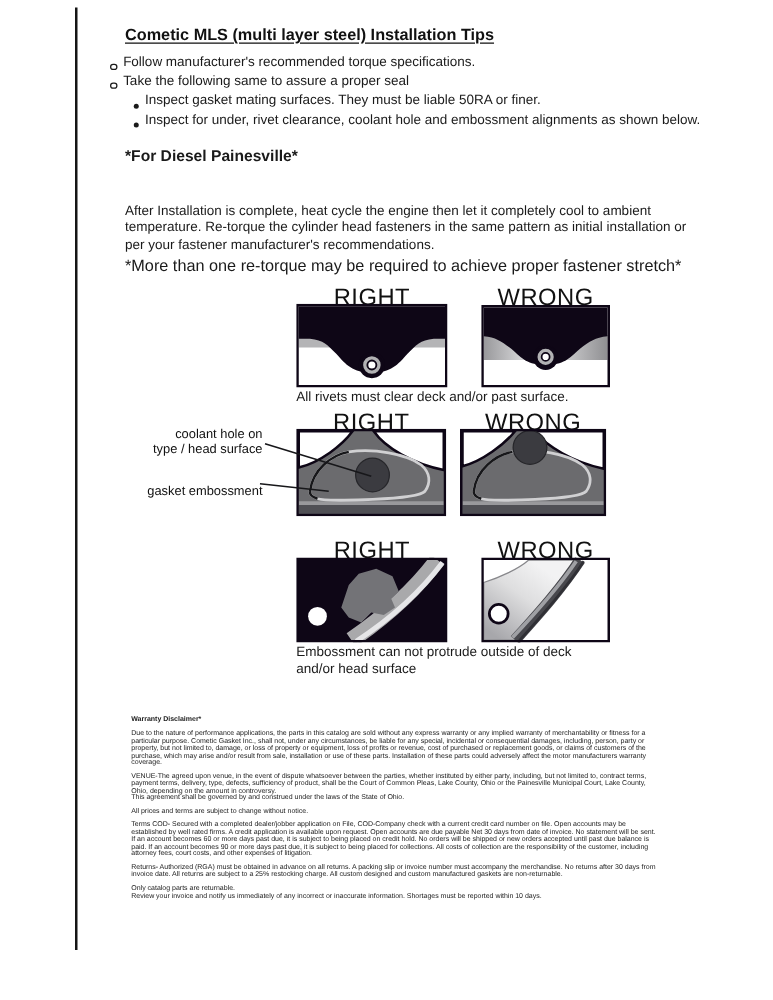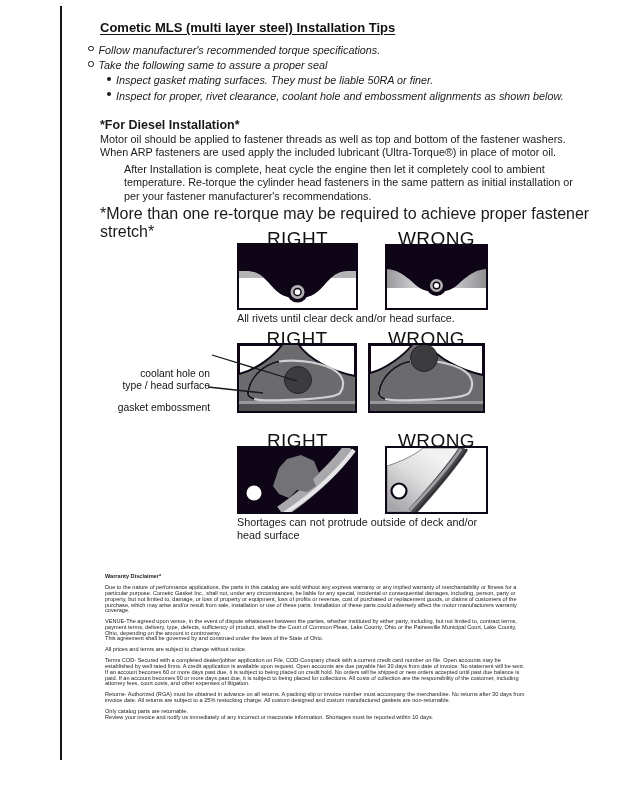--- a/index.html
+++ b/index.html
@@ -2,50 +2,50 @@
 <html><head>
 <meta charset="utf-8">
 <style>
   html,body{margin:0;padding:0;background:#ffffff;}
   .page{position:relative;width:618px;height:760px;background:#ffffff;overflow:hidden;
         font-family:"Liberation Sans","DejaVu Sans",sans-serif;color:#1a1a1a;}
   .abs{position:absolute;}
   .rule-left{left:60px;top:6px;width:2px;height:790px;background:#151515;}
   .title{left:100px;top:20px;font-size:13px;font-weight:bold;text-decoration:underline;text-underline-offset:2px;color:#111;}
   .bullets{left:88px;top:43px;font-size:10.8px;line-height:15.2px;color:#1a1a1a;}
-  .b-row{display:flex;align-items:center;white-space:nowrap;font-style:italic;}
+  .b-row{display:flex;align-items:flex-end;white-space:nowrap;}
   .b-row.sub{margin-left:19px;}
   .dot{flex:none;width:4px;height:4px;border-radius:50%;margin-right:5px;position:relative;top:-2px;}
   .dot.open{width:3.5px;height:3.5px;border:1px solid #1a1a1a;background:transparent;}
   .dot.fill{background:#1a1a1a;}
   .diesel-h{left:100px;top:118px;font-size:12.5px;font-weight:bold;}
   .d-p{left:100px;width:466px;font-size:10.8px;line-height:13.4px;}
   .d-p1{top:133px;}
-  .d-p2{top:163px;margin-left:24px;}
-  .d-note{left:100px;top:205px;font-size:16px;}
+  .d-p2{top:163px;}
+  .d-note{left:100px;top:205px;font-size:13px;}
   .lbl{font-size:19px;letter-spacing:0.4px;text-align:center;color:#111;}
   .r1l-lbl{left:237px;top:228px;width:121px;}
   .r1r-lbl{left:385px;top:228px;width:103px;}
   .r2l-lbl{left:237px;top:328px;width:120px;}
   .r2r-lbl{left:368px;top:328px;width:117px;}
   .r3l-lbl{left:237px;top:430px;width:121px;}
   .r3r-lbl{left:385px;top:430px;width:103px;}
   .svg-r1l{left:237px;top:243px;}
   .svg-r1r{left:385px;top:244px;}
   .svg-r2l{left:237px;top:343px;}
   .svg-r2r{left:368px;top:343px;}
   .svg-r3l{left:237px;top:446px;}
   .svg-r3r{left:385px;top:446px;}
   .cap{font-size:10.8px;color:#1a1a1a;}
   .cap1{left:237px;top:312px;}
   .cap2{left:240px;top:416px;}
   .cap3{left:237px;top:516px;width:252px;line-height:13px;}
-  .ann{text-align:right;font-size:10.3px;line-height:11.5px;color:#111;margin-top:26px;}
+  .ann{text-align:right;font-size:10.3px;line-height:11.5px;color:#111;}
   .ann1{left:95px;top:342px;width:115px;}
-  .ann2{left:80px;top:376px;width:130px;}
+  .ann2{left:80px;top:388px;width:130px;}
   .ann-lines{left:100px;top:335px;}
   .warranty{left:105px;top:574px;width:424px;font-size:5.6px;line-height:5.75px;color:#222;}
   .warranty .w-h{font-weight:bold;margin:0 0 5.5px 0;}
   .warranty p{margin:0 0 5.2px 0;}
   .warranty p.tight{margin:0;}
   .footer{left:387px;top:758px;font-size:13.5px;letter-spacing:0.3px;color:#8b5cf6;}
 </style>
 </head>
 <body>
 
@@ -63,26 +63,25 @@
     <div class="b-row">
       <span class="dot open"></span>
       <span>Take the following same to assure a proper seal</span>
     </div>
     <div class="b-row sub">
       <span class="dot fill"></span>
       <span>Inspect gasket mating surfaces.  They must be liable 50RA or finer.</span>
     </div>
     <div class="b-row sub">
       <span class="dot fill"></span>
-      <span>Inspect for proper, rivet clearance, coolant hole and embossment alignments as shown below.</span>
+      <span>Inspect for under, rivet clearance, coolant hole and embossment alignments as shown below.</span>
     </div>
   </div>
 
-  <div class="abs diesel-h">*For Diesel Installation*</div>
-  <div class="abs d-p d-p1">Motor oil should be applied to fastener threads as well as top and bottom of the fastener washers. When ARP fasteners are used apply the included lubricant (Ultra-Torque®) in place of motor oil.</div>
+  <div class="abs diesel-h">*For Diesel Painesville*</div>
   <div class="abs d-p d-p2">After Installation is complete, heat cycle the engine then let it completely cool to ambient temperature. Re-torque the cylinder head fasteners in the same pattern as initial installation or per your fastener manufacturer's recommendations.</div>
   <div class="abs d-note">*More than one re-torque may be required to achieve proper fastener stretch*</div>
 
   <div class="abs lbl r1l-lbl">RIGHT</div>
   <div class="abs lbl r1r-lbl">WRONG</div>
 
   <svg class="abs svg-r1l" width="121" height="67" viewBox="0 0 121 67">
     <rect x="1" y="1" width="119" height="65" fill="#ffffff"></rect>
     <rect x="2" y="27" width="117" height="8" fill="#b4b4b6"></rect>
     <path d="M2,2 H119 V28 H110 C99,29 96,33 89,40 C81,49 76,55 60.5,55 C45,55 40,49 32,40 C25,33 22,29 11,28 H2 Z" fill="#0e0616"></path>
@@ -102,21 +101,21 @@
     </defs>
     <rect x="1" y="1" width="101" height="64" fill="#ffffff"></rect>
     <rect x="2" y="24" width="99" height="20" fill="url(#gradB)"></rect>
     <path d="M2,2 H101 V25 C91,26 87,29 79,35 C70,43 66,48 51.5,48 C37,48 33,43 24,35 C16,29 12,26 2,25 Z" fill="#0e0616"></path>
     <circle cx="51.5" cy="42" r="10" fill="#0e0616"></circle>
     <circle cx="51.5" cy="41.5" r="7.5" fill="#b2b2b4" stroke="#0e0616" stroke-width="2"></circle>
     <circle cx="51.5" cy="41.5" r="3.2" fill="#ffffff" stroke="#0e0616" stroke-width="1.4"></circle>
     <rect x="1" y="1" width="101" height="64" fill="none" stroke="#0e0616" stroke-width="2"></rect>
   </svg>
 
-  <div class="abs cap cap1">All rivets until clear deck and/or head surface.</div>
+  <div class="abs cap cap1">All rivets must clear deck and/or past surface.</div>
 
   <div class="abs lbl r2l-lbl">RIGHT</div>
   <div class="abs lbl r2r-lbl">WRONG</div>
 
   <svg class="abs svg-r2l" width="120" height="70" viewBox="0 0 120 70">
     <rect x="1" y="1" width="118" height="68" fill="#6b6b6e"></rect>
     <rect x="2" y="58" width="116" height="3" fill="#99999c"></rect>
     <rect x="2" y="61" width="116" height="7" fill="#505055"></rect>
     <path d="M2,2 H45 C37,13 19,27 2,31 Z" fill="#ffffff" stroke="#0e0616" stroke-width="2"></path>
     <path d="M62,2 H118 V33 C93,28 71,15 62,2 Z" fill="#ffffff" stroke="#0e0616" stroke-width="2"></path>
@@ -172,21 +171,21 @@
     </defs>
     <rect x="1" y="1" width="101" height="66" fill="#ffffff"></rect>
     <path d="M2,20 C15,16 30,9 38,2 H79 C64,25 44,47 27,66 H2 Z" fill="url(#gfb)" stroke="#88888c" stroke-width="1"></path>
     <path d="M79,2 C64,25 44,47 27,66" fill="none" stroke="#48484d" stroke-width="9"></path>
     <path d="M76,3 C61,25 42,46 25,64" fill="none" stroke="#9fa0a4" stroke-width="3"></path>
     <path d="M82,3 C67,26 47,48 30,67" fill="none" stroke="#303035" stroke-width="2"></path>
     <circle cx="14" cy="45" r="7.5" fill="#ffffff" stroke="#0e0616" stroke-width="2.2"></circle>
     <rect x="1" y="1" width="101" height="66" fill="none" stroke="#0e0616" stroke-width="2"></rect>
   </svg>
 
-  <div class="abs cap cap3">Shortages can not protrude outside of deck and/or head surface</div>
+  <div class="abs cap cap3">Embossment can not protrude outside of deck and/or head surface</div>
 
   <div class="abs warranty">
     <div class="w-h">Warranty Disclaimer*</div>
     <p>Due to the nature of performance applications, the parts in this catalog are sold without any express warranty or any implied warranty of merchantability or fitness for a particular purpose.  Cometic Gasket Inc., shall not, under any circumstances, be liable for any special, incidental or consequential damages, including, person, party or property, but not limited to, damage, or loss of property or equipment, loss of profits or revenue, cost of purchased or replacement goods, or claims of customers of the purchase, which may arise and/or result from sale, installation or use of these parts.  Installation of these parts could adversely affect the motor manufacturers warranty coverage.</p>
     <p class="tight">VENUE-The agreed upon venue, in the event of dispute whatsoever between the parties, whether instituted by either party, including, but not limited to, contract terms, payment terms, delivery, type, defects, sufficiency of product, shall be the Court of Common Pleas, Lake County, Ohio or the Painesville Municipal Court, Lake County, Ohio, depending on the amount in controversy.</p>
     <p>This agreement shall be governed by and construed under the laws of the State of Ohio.</p>
     <p>All prices and terms are subject to change without notice.</p>
     <p>Terms COD- Secured with a completed dealer/jobber application on File, COD-Company check with a current credit card number on file.  Open accounts may be established by well rated firms.  A credit application is available upon request.  Open accounts are due payable Net 30 days from date of invoice.  No statement will be sent.  If an account becomes 60 or more days past due, it is subject to being placed on credit hold.  No orders will be shipped or new orders accepted until past due balance is paid.  If an account becomes 90 or more days past due, it is subject to being placed for collections.  All costs of collection are the responsibility of the customer, including attorney fees, court costs, and other expenses of litigation.</p>
     <p>Returns- Authorized (RGA) must be obtained in advance on all returns.  A packing slip or invoice number must accompany the merchandise.  No returns after 30 days from invoice date.  All returns are subject to a 25% restocking charge.  All custom designed and custom manufactured gaskets are non-returnable.</p>
     <p class="tight">Only catalog parts are returnable.</p>

